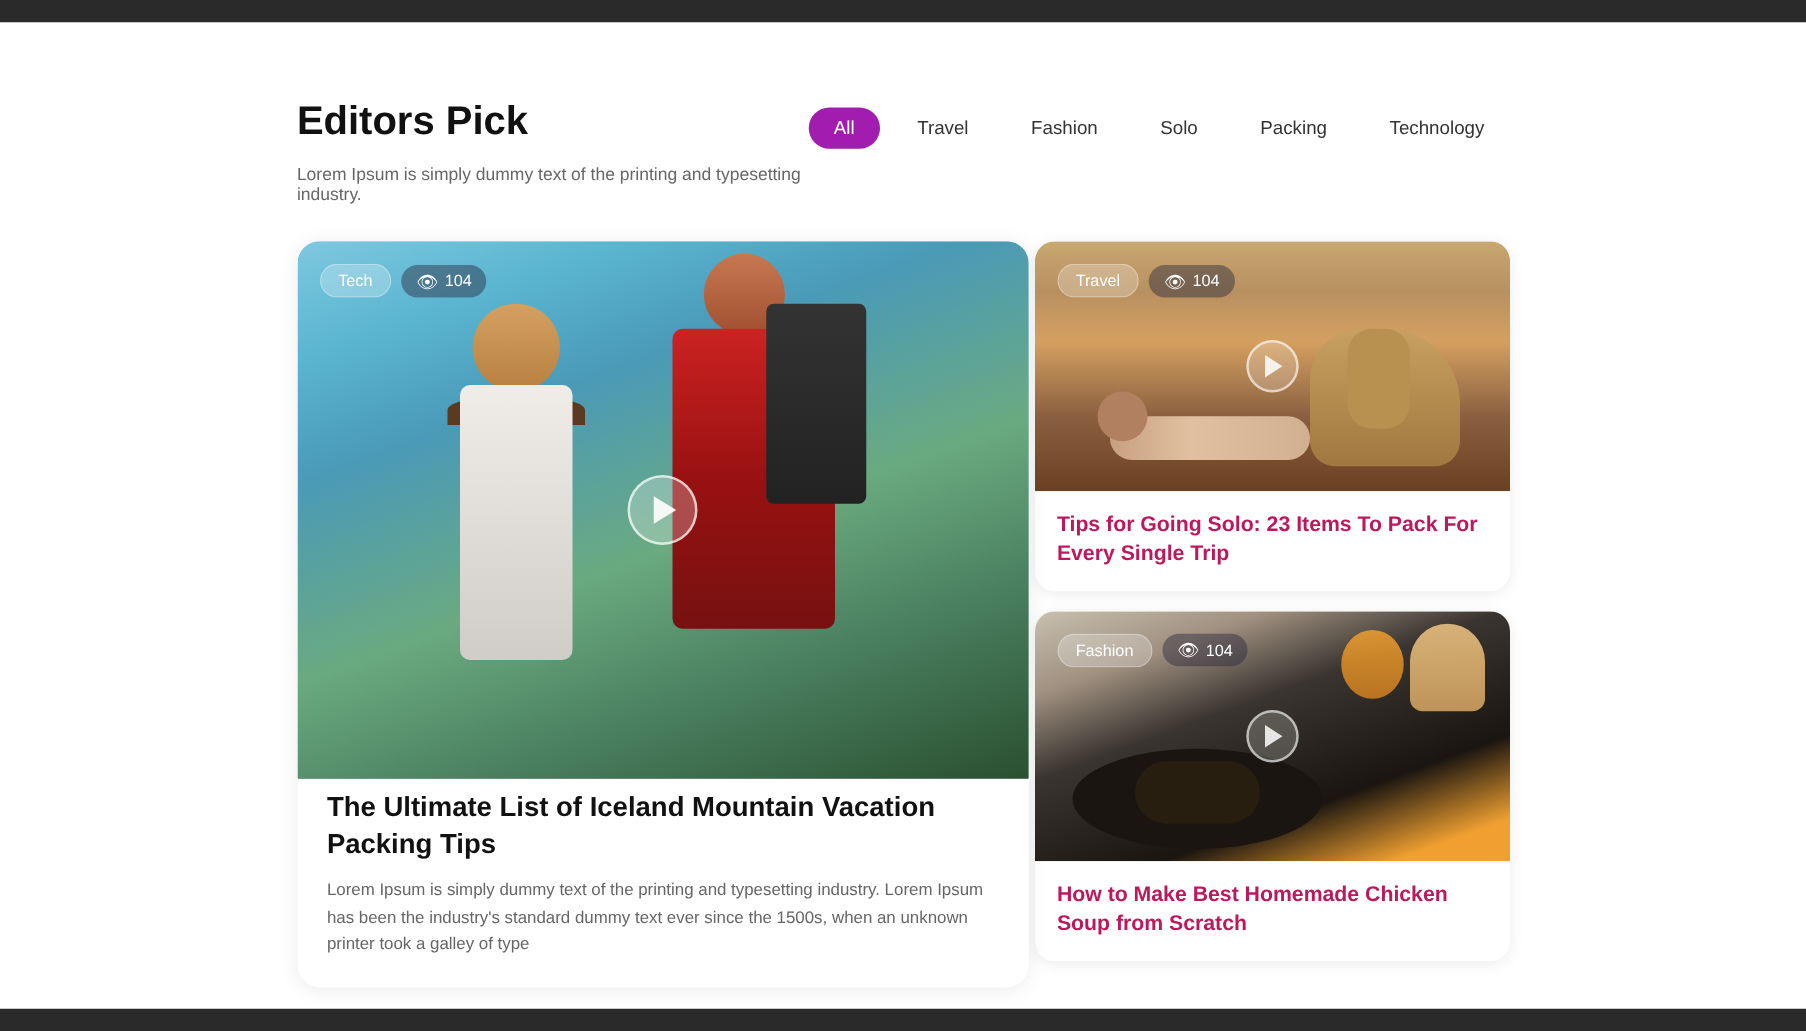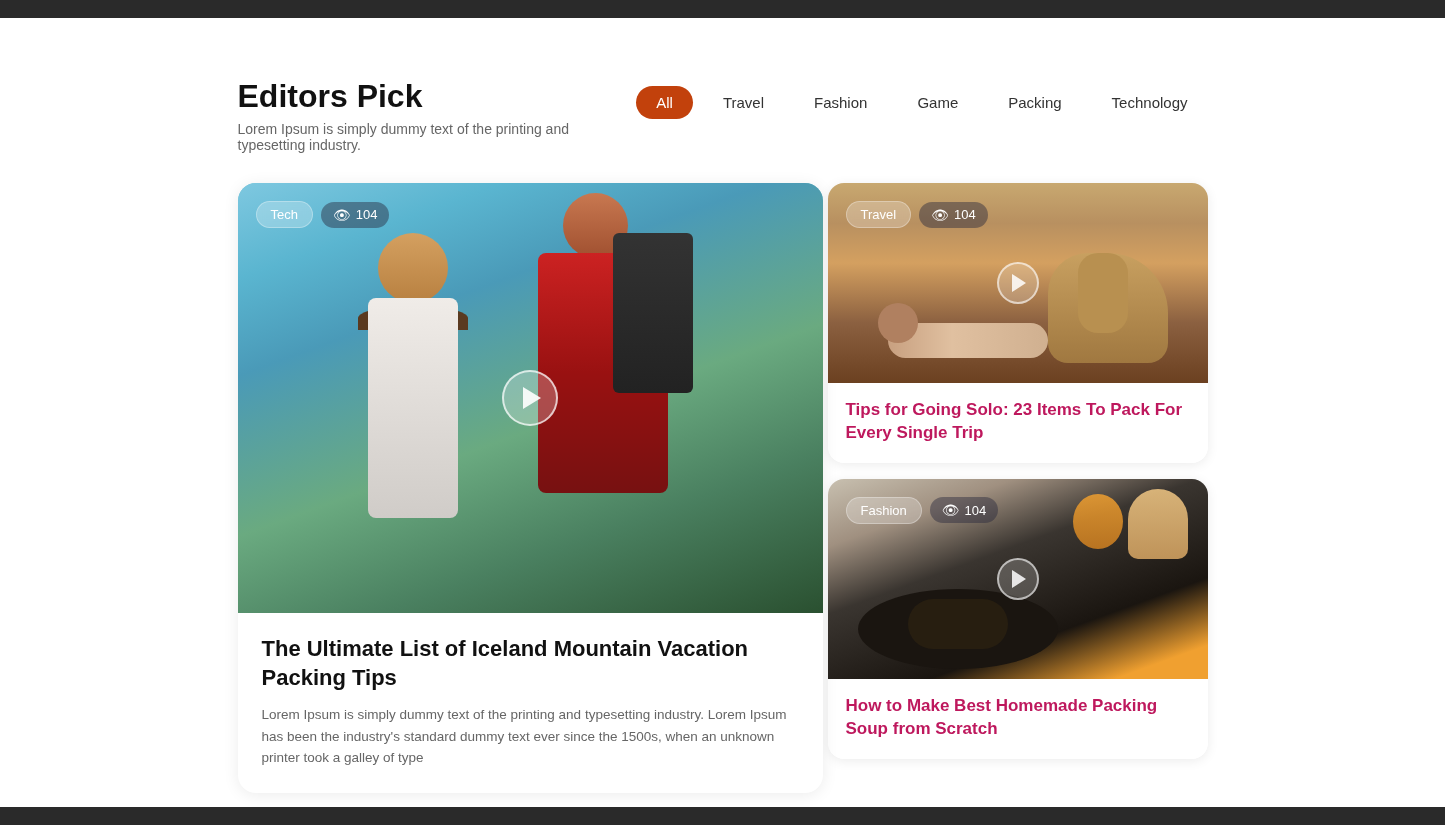--- a/index.html
+++ b/index.html
@@ -34,21 +34,21 @@
       display: flex;
       align-items: flex-start;
       justify-content: space-between;
       margin-bottom: 30px;
     }
     .header-left {}
     .page-title {
       font-size: 32px;
       font-weight: 700;
       color: #111;
-      margin-bottom: 6px;
+      margin-bottom: 16px;
     }
     .page-subtitle {
       font-size: 14px;
       color: #666;
     }
     .filter-tabs {
       display: flex;
       align-items: center;
       gap: 10px;
       margin-top: 8px;
@@ -57,21 +57,21 @@
       padding: 8px 20px;
       border-radius: 50px;
       border: none;
       background: transparent;
       font-size: 15px;
       color: #333;
       cursor: pointer;
       font-weight: 500;
     }
     .filter-tab.active {
-      background: #c2410c;
+      background: #a21caf;
       color: #fff;
     }
     .cards-grid {
       display: grid;
       grid-template-columns: 1fr 380px;
       gap: 5px;
       align-items: start;
     }
     .main-card {
       border-radius: 18px;
@@ -163,21 +163,21 @@
       color: #fff;
       font-size: 13px;
       padding: 5px 12px;
       border-radius: 20px;
       font-weight: 500;
     }
     .eye-icon {
       font-size: 14px;
     }
     .main-card-body {
-      padding: 22px 24px 24px;
+      padding: 9px 24px 24px;
     }
     .main-card-title {
       font-size: 22px;
       font-weight: 700;
       color: #111;
       margin-bottom: 12px;
       line-height: 1.3;
     }
     .main-card-desc {
       font-size: 13.5px;
@@ -233,21 +233,21 @@
 
     <div class="header-row">
       <div class="header-left">
         <h1 class="page-title">Editors Pick</h1>
         <p class="page-subtitle">Lorem Ipsum is simply dummy text of the printing and typesetting industry.</p>
       </div>
       <div class="filter-tabs">
         <button class="filter-tab active">All</button>
         <button class="filter-tab">Travel</button>
         <button class="filter-tab">Fashion</button>
-        <button class="filter-tab">Game</button>
+        <button class="filter-tab">Solo</button>
         <button class="filter-tab">Packing</button>
         <button class="filter-tab">Technology</button>
       </div>
     </div>
 
     <div class="cards-grid">
 
       <div class="main-card">
         <div class="main-card-image">
           <div class="photo-bg"></div>
@@ -317,21 +317,21 @@
             <div class="badge-row">
               <span class="badge">Fashion</span>
               <span class="badge-views">
                 <span class="eye-icon">👁</span>
                 <span>104</span>
               </span>
             </div>
             <div class="small-play-btn"></div>
           </div>
           <div class="small-card-body">
-            <h3 class="small-card-title">How to Make Best Homemade Packing Soup from Scratch</h3>
+            <h3 class="small-card-title">How to Make Best Homemade Chicken Soup from Scratch</h3>
           </div>
         </div>
 
       </div>
     </div>
 
   </div>
 </div>
 
 <div class="bottom-bar"></div>

